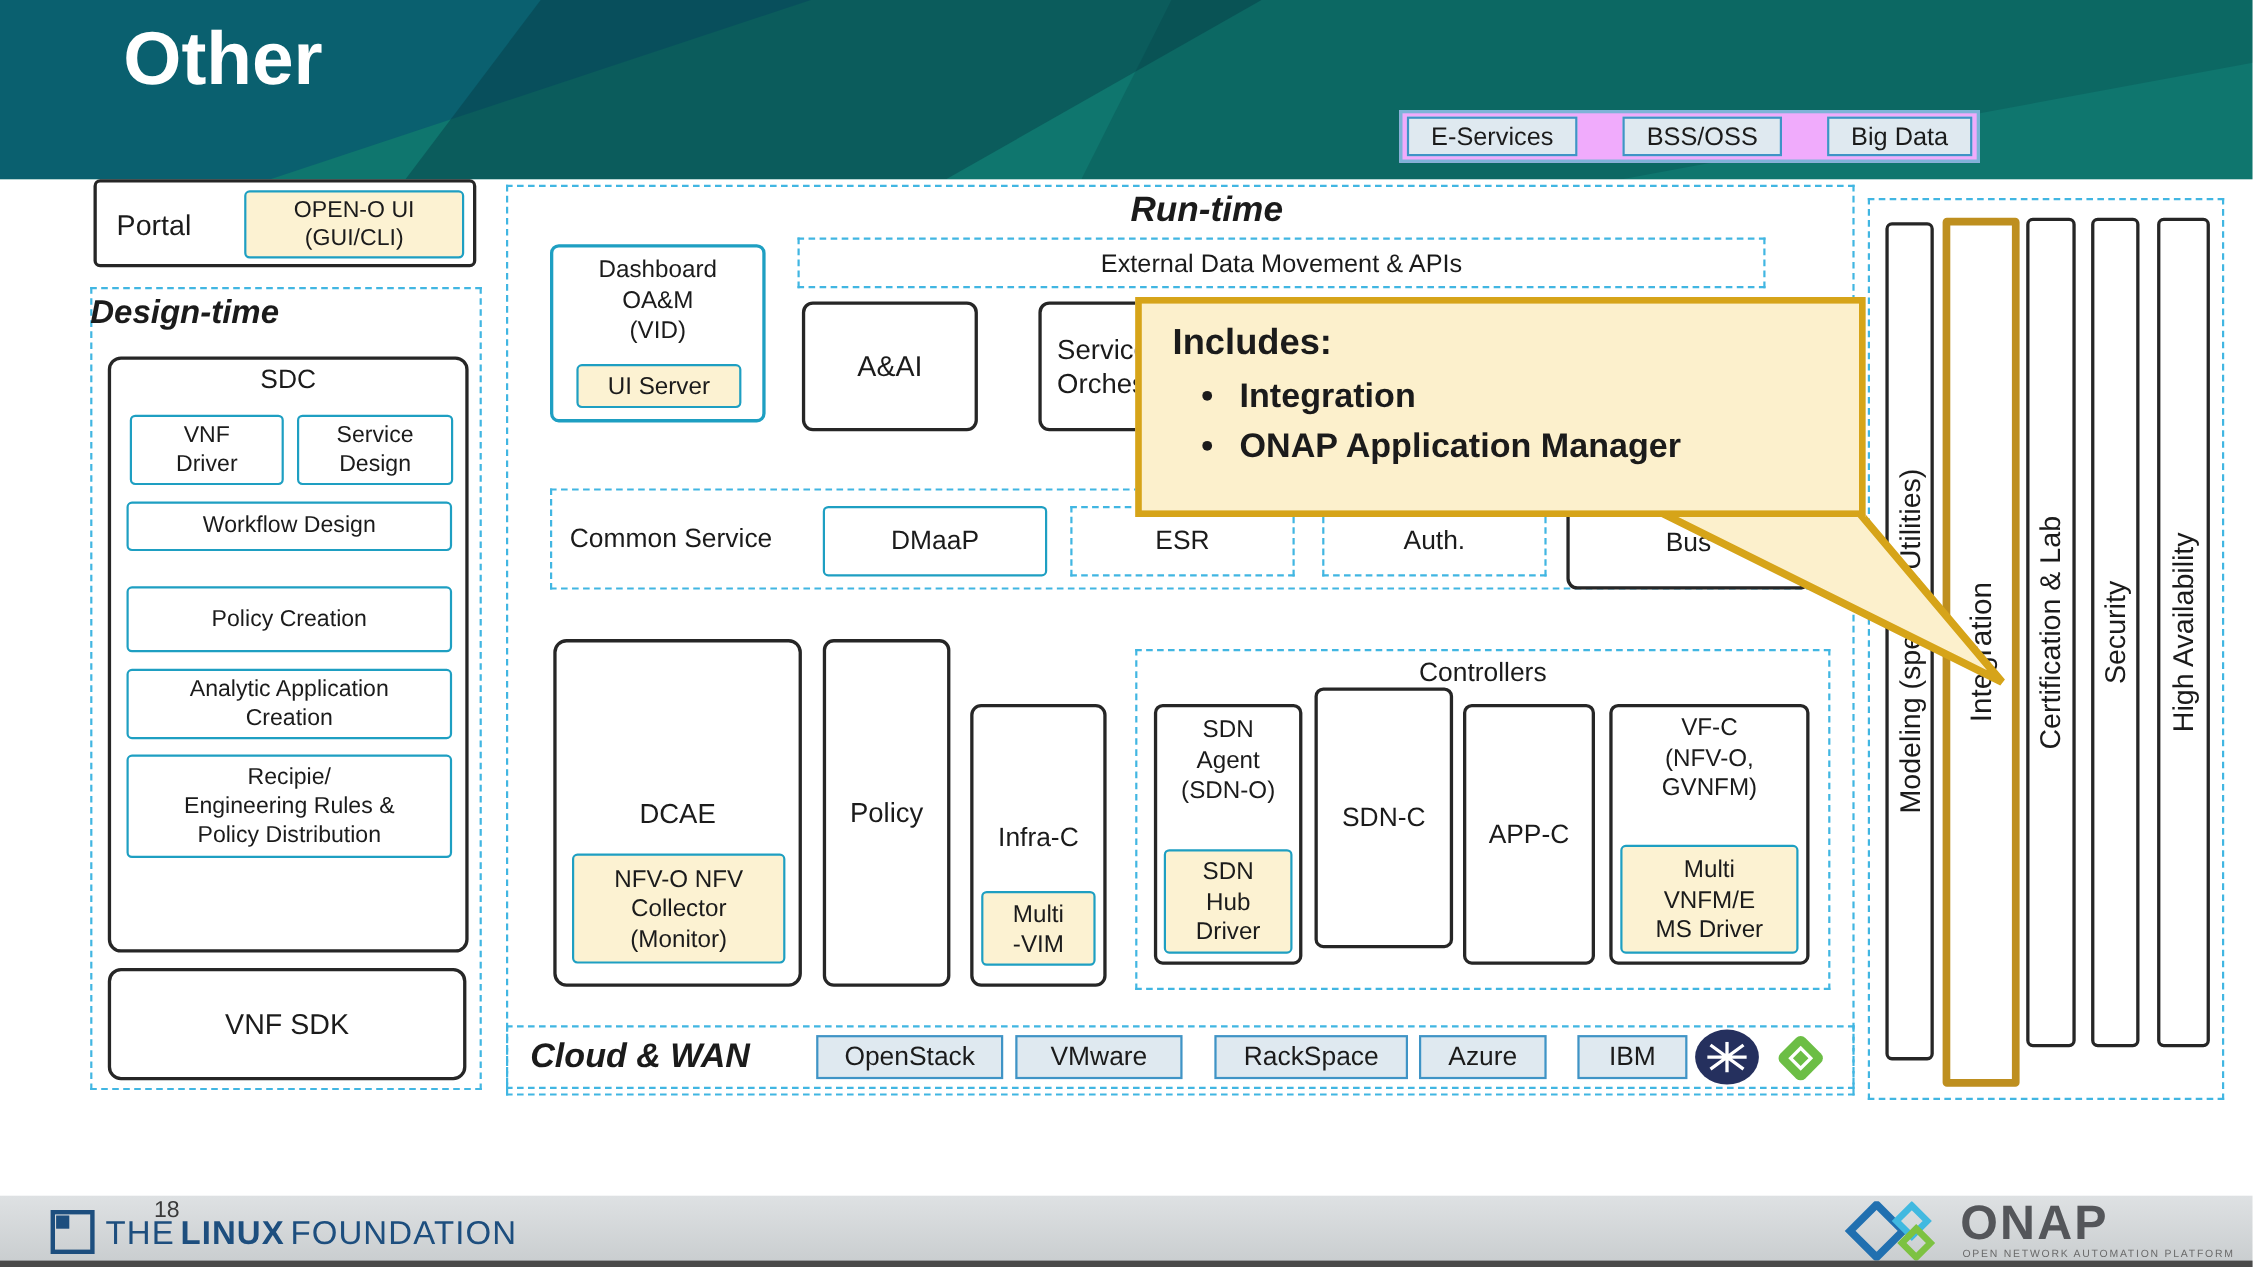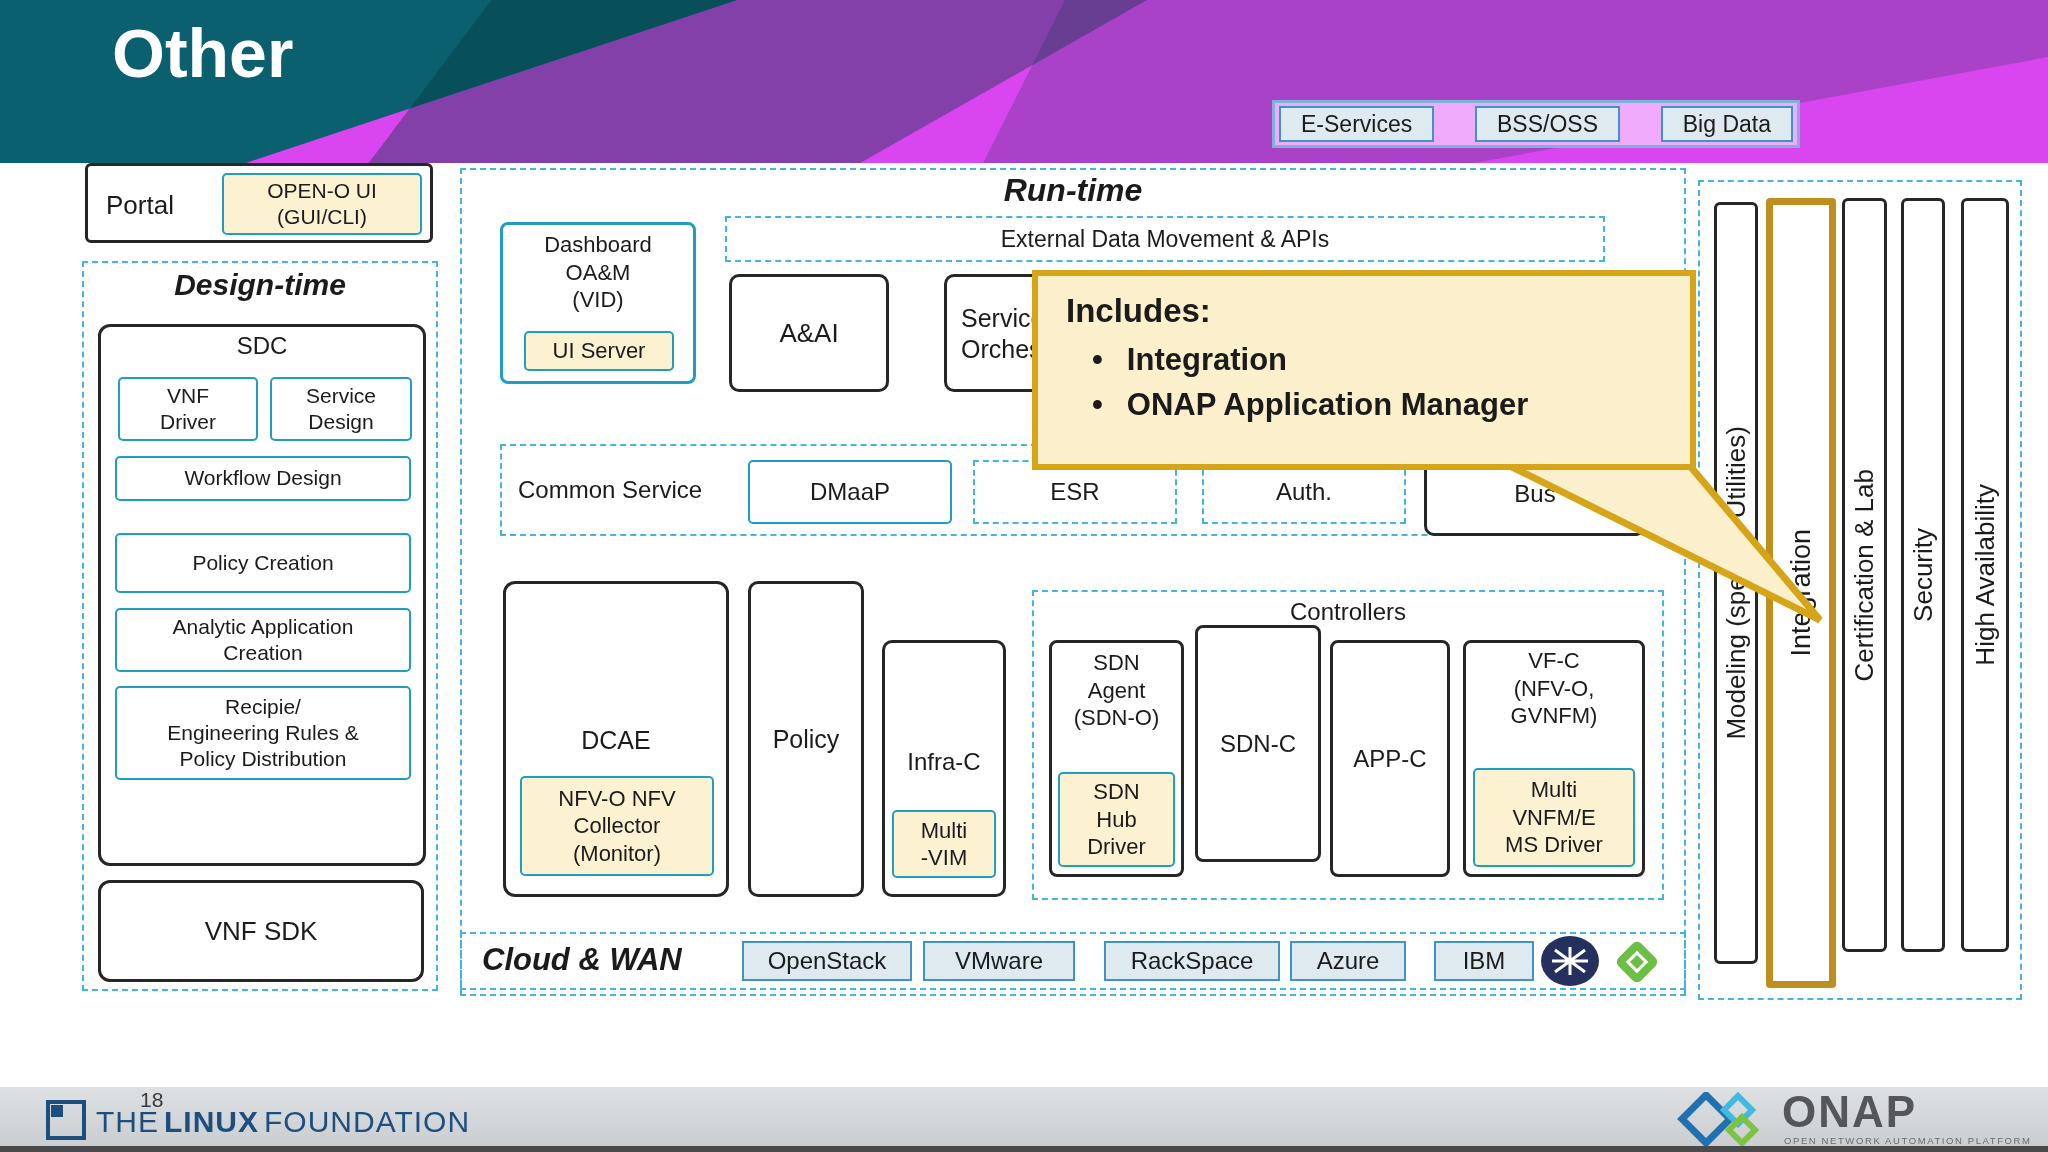--- a/index.html
+++ b/index.html
@@ -17,61 +17,61 @@
   .itbold { font-style:italic; font-weight:700; }
   .vbar { position:absolute; background:#ffffff; border:3px solid #262626; border-radius:6px; display:flex; align-items:center; justify-content:center; z-index:2; }
   .vbar span { writing-mode:vertical-rl; transform:rotate(180deg); font-size:26px; white-space:nowrap; }
   .lh { line-height:1.25; }
 </style>
 </head>
 <body>
 
 <div id="stage">
 
-  <div class="abs" style="left:0;top:0;width:2048px;height:163px;background:#d946ef;overflow:hidden;padding-left:42px;">
+  <div class="abs" style="left:0;top:0;width:2048px;height:163px;background:#0f766e;overflow:hidden;padding-left:42px;">
     <div class="abs" style="left:0;top:0;width:100%;height:100%;background:#0A606F;clip-path:polygon(0 0,36% 0,12% 100%,0 100%);"></div>
     <div class="abs" style="left:0;top:0;width:100%;height:100%;background:rgba(5,55,65,0.40);clip-path:polygon(24% 0,56% 0,42% 100%,18% 100%);"></div>
     <div class="abs" style="left:0;top:0;width:100%;height:100%;background:rgba(5,55,65,0.22);clip-path:polygon(52% 0,100% 0,100% 35%,72% 100%,48% 100%);"></div>
     <div class="abs" style="left:112px;top:14px;font-size:68px;font-weight:700;color:#ffffff;">Other</div>
   </div>
 
   <div class="abs" style="left:1272px;top:100px;width:528px;height:48px;background:#f0abfc;border:3px solid #7EB3D8;display:flex;align-items:center;justify-content:space-between;padding:0 4px;z-index:3;">
     <div class="btn" style="height:36px;padding:0 20px;">E-Services</div>
     <div class="btn" style="height:36px;padding:0 20px;">BSS/OSS</div>
     <div class="btn" style="height:36px;padding:0 20px;">Big Data</div>
   </div>
 
   <div class="abs" style="left:85px;top:163px;width:348px;height:80px;background:#fff;border:3px solid #262626;border-radius:6px;">
     <div class="abs" style="left:18px;top:24px;font-size:26px;">Portal</div>
     <div class="abs creambox center pre lh" style="left:134px;top:7px;width:200px;height:62px;font-size:21px;">OPEN-O UI
 (GUI/CLI)</div>
   </div>
 
   <div class="abs dashed" style="left:82px;top:261px;width:356px;height:730px;"></div>
-  <div class="abs itbold" style="left:82px;top:268px;width:356px;text-align:center;font-size:30px;">Design-time</div>
+  <div class="abs itbold" style="left:82px;top:268px;width:356px;text-align:left;font-size:30px;">Design-time</div>
 
   <div class="abs" style="left:98px;top:324px;width:328px;height:542px;background:#fff;border:3px solid #262626;border-radius:12px;"></div>
   <div class="abs" style="left:98px;top:332px;width:328px;text-align:center;font-size:24px;">SDC</div>
 
   <div class="abs tealbox center pre lh" style="left:118px;top:377px;width:140px;height:64px;font-size:21px;">VNF
 Driver</div>
   <div class="abs tealbox center pre lh" style="left:270px;top:377px;width:142px;height:64px;font-size:21px;">Service
 Design</div>
   <div class="abs tealbox center lh" style="left:115px;top:456px;width:296px;height:45px;font-size:21px;">Workflow Design</div>
   <div class="abs tealbox center lh" style="left:115px;top:533px;width:296px;height:60px;font-size:21px;">Policy Creation</div>
   <div class="abs tealbox center pre lh" style="left:115px;top:608px;width:296px;height:64px;font-size:21px;">Analytic Application
 Creation</div>
   <div class="abs tealbox center pre lh" style="left:115px;top:686px;width:296px;height:94px;font-size:21px;">Recipie/
 Engineering Rules &amp;
 Policy Distribution</div>
 
   <div class="abs blackbox center" style="left:98px;top:880px;width:326px;height:102px;font-size:26px;border-radius:12px;">VNF SDK</div>
 
   <div class="abs dashed" style="left:460px;top:168px;width:1226px;height:828px;"></div>
-  <div class="abs itbold" style="left:460px;top:172px;width:1226px;text-align:center;font-size:32px;">Run-time</div>
+  <div class="abs itbold" style="left:484px;top:172px;width:1226px;text-align:center;font-size:32px;">Run-time</div>
 
   <div class="abs dashed center" style="left:725px;top:216px;width:880px;height:46px;font-size:23px;">External Data Movement &amp; APIs</div>
 
   <div class="abs" style="left:500px;top:222px;width:196px;height:162px;background:#fff;border:3px solid #1E9FC2;border-radius:8px;">
     <div class="pre lh" style="text-align:center;font-size:22px;padding-top:6px;">Dashboard
 OA&amp;M
 (VID)</div>
     <div class="abs creambox center" style="left:21px;bottom:10px;width:150px;height:40px;font-size:22px;">UI Server</div>
   </div>
 

